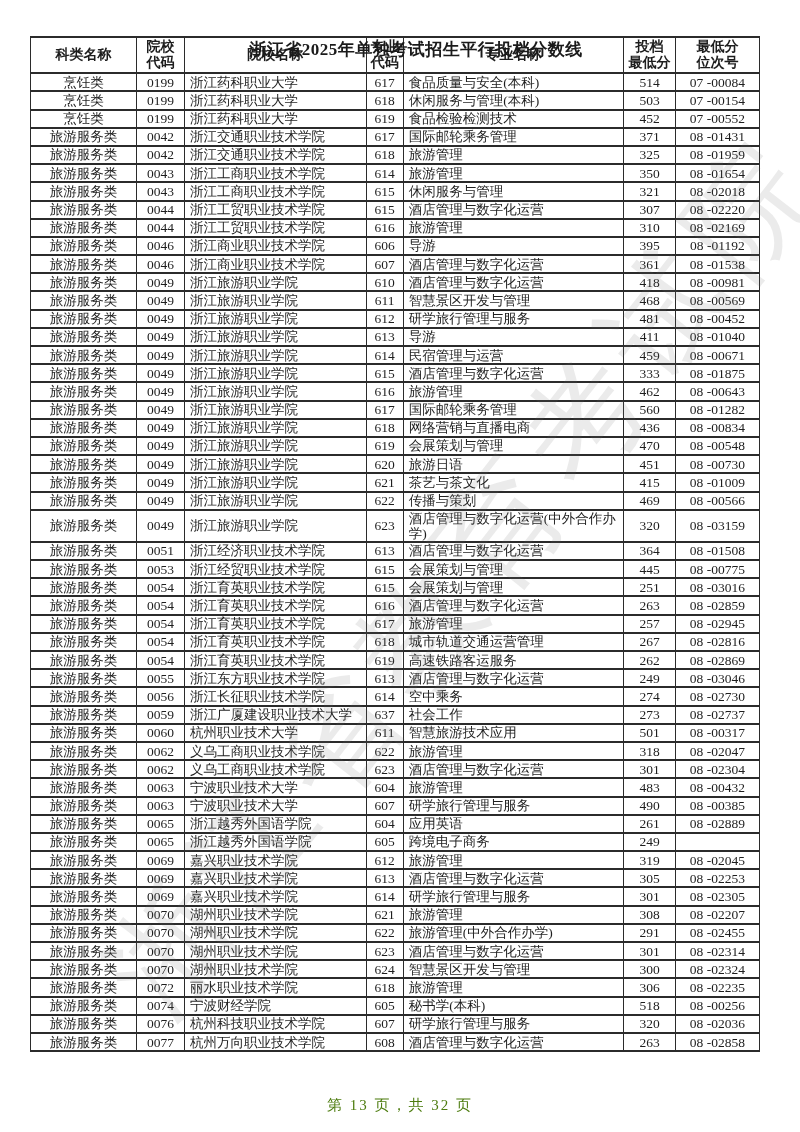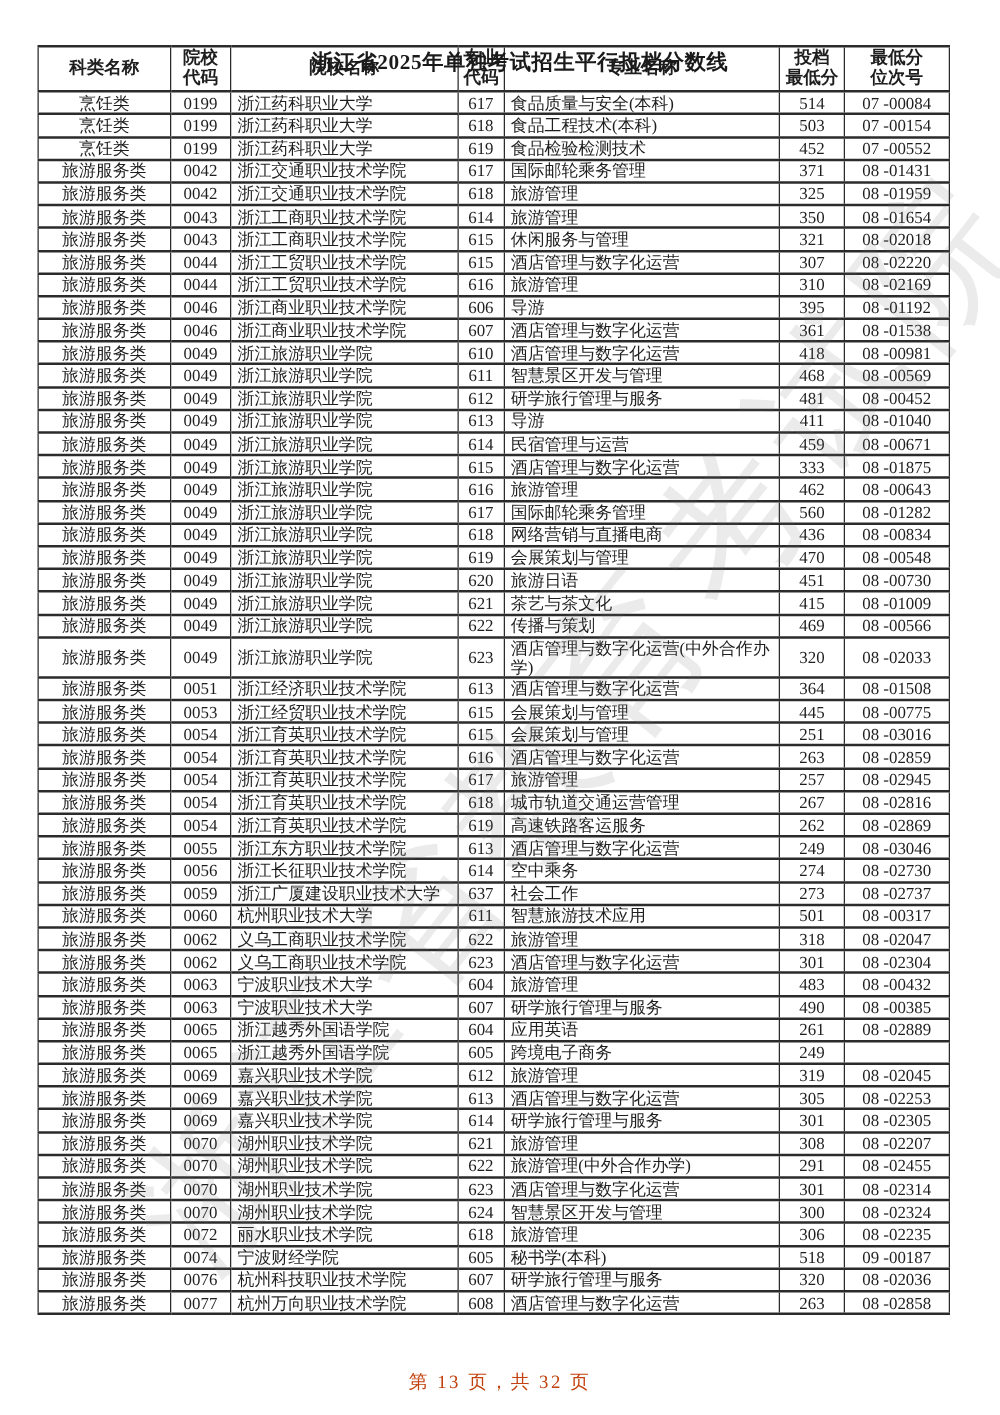--- a/index.html
+++ b/index.html
@@ -82,21 +82,21 @@
   td.c0, td.c1, td.c3, td.c5, td.c6 { text-align: center; }
   td.c2, td.c4 { text-align: left; padding-left: 5px; }
   td.c4 { white-space: normal; }
   .footer {
     position: absolute;
     top: 1096px; left: 0;
     width: 100%;
     text-align: center;
     font-size: 15px;
     letter-spacing: 2px;
-    color: #c2410c;
+    color: #4d7c0f;
     z-index: 2;
   }
 </style>
 </head>
 <body>
 
 <div class="page">
   <div class="watermark">浙江省教育考试院</div>
   <h1 class="title">浙江省2025年单独考试招生平行投档分数线</h1>
   <table class="score-table">
@@ -132,21 +132,21 @@
           <td class="c3">617</td>
           <td class="c4">食品质量与安全(本科)</td>
           <td class="c5">514</td>
           <td class="c6">07 -00084</td>
         </tr>
         <tr>
           <td class="c0">烹饪类</td>
           <td class="c1">0199</td>
           <td class="c2">浙江药科职业大学</td>
           <td class="c3">618</td>
-          <td class="c4">食品工程技术(本科)</td>
+          <td class="c4">休闲服务与管理(本科)</td>
           <td class="c5">503</td>
           <td class="c6">07 -00154</td>
         </tr>
         <tr>
           <td class="c0">烹饪类</td>
           <td class="c1">0199</td>
           <td class="c2">浙江药科职业大学</td>
           <td class="c3">619</td>
           <td class="c4">食品检验检测技术</td>
           <td class="c5">452</td>
@@ -341,21 +341,21 @@
           <td class="c5">469</td>
           <td class="c6">08 -00566</td>
         </tr>
         <tr>
           <td class="c0">旅游服务类</td>
           <td class="c1">0049</td>
           <td class="c2">浙江旅游职业学院</td>
           <td class="c3">623</td>
           <td class="c4">酒店管理与数字化运营(中外合作办学)</td>
           <td class="c5">320</td>
-          <td class="c6">08 -02033</td>
+          <td class="c6">08 -03159</td>
         </tr>
         <tr>
           <td class="c0">旅游服务类</td>
           <td class="c1">0051</td>
           <td class="c2">浙江经济职业技术学院</td>
           <td class="c3">613</td>
           <td class="c4">酒店管理与数字化运营</td>
           <td class="c5">364</td>
           <td class="c6">08 -01508</td>
         </tr>
@@ -575,21 +575,21 @@
           <td class="c5">306</td>
           <td class="c6">08 -02235</td>
         </tr>
         <tr>
           <td class="c0">旅游服务类</td>
           <td class="c1">0074</td>
           <td class="c2">宁波财经学院</td>
           <td class="c3">605</td>
           <td class="c4">秘书学(本科)</td>
           <td class="c5">518</td>
-          <td class="c6">09 -00187</td>
+          <td class="c6">08 -00256</td>
         </tr>
         <tr>
           <td class="c0">旅游服务类</td>
           <td class="c1">0076</td>
           <td class="c2">杭州科技职业技术学院</td>
           <td class="c3">607</td>
           <td class="c4">研学旅行管理与服务</td>
           <td class="c5">320</td>
           <td class="c6">08 -02036</td>
         </tr>

